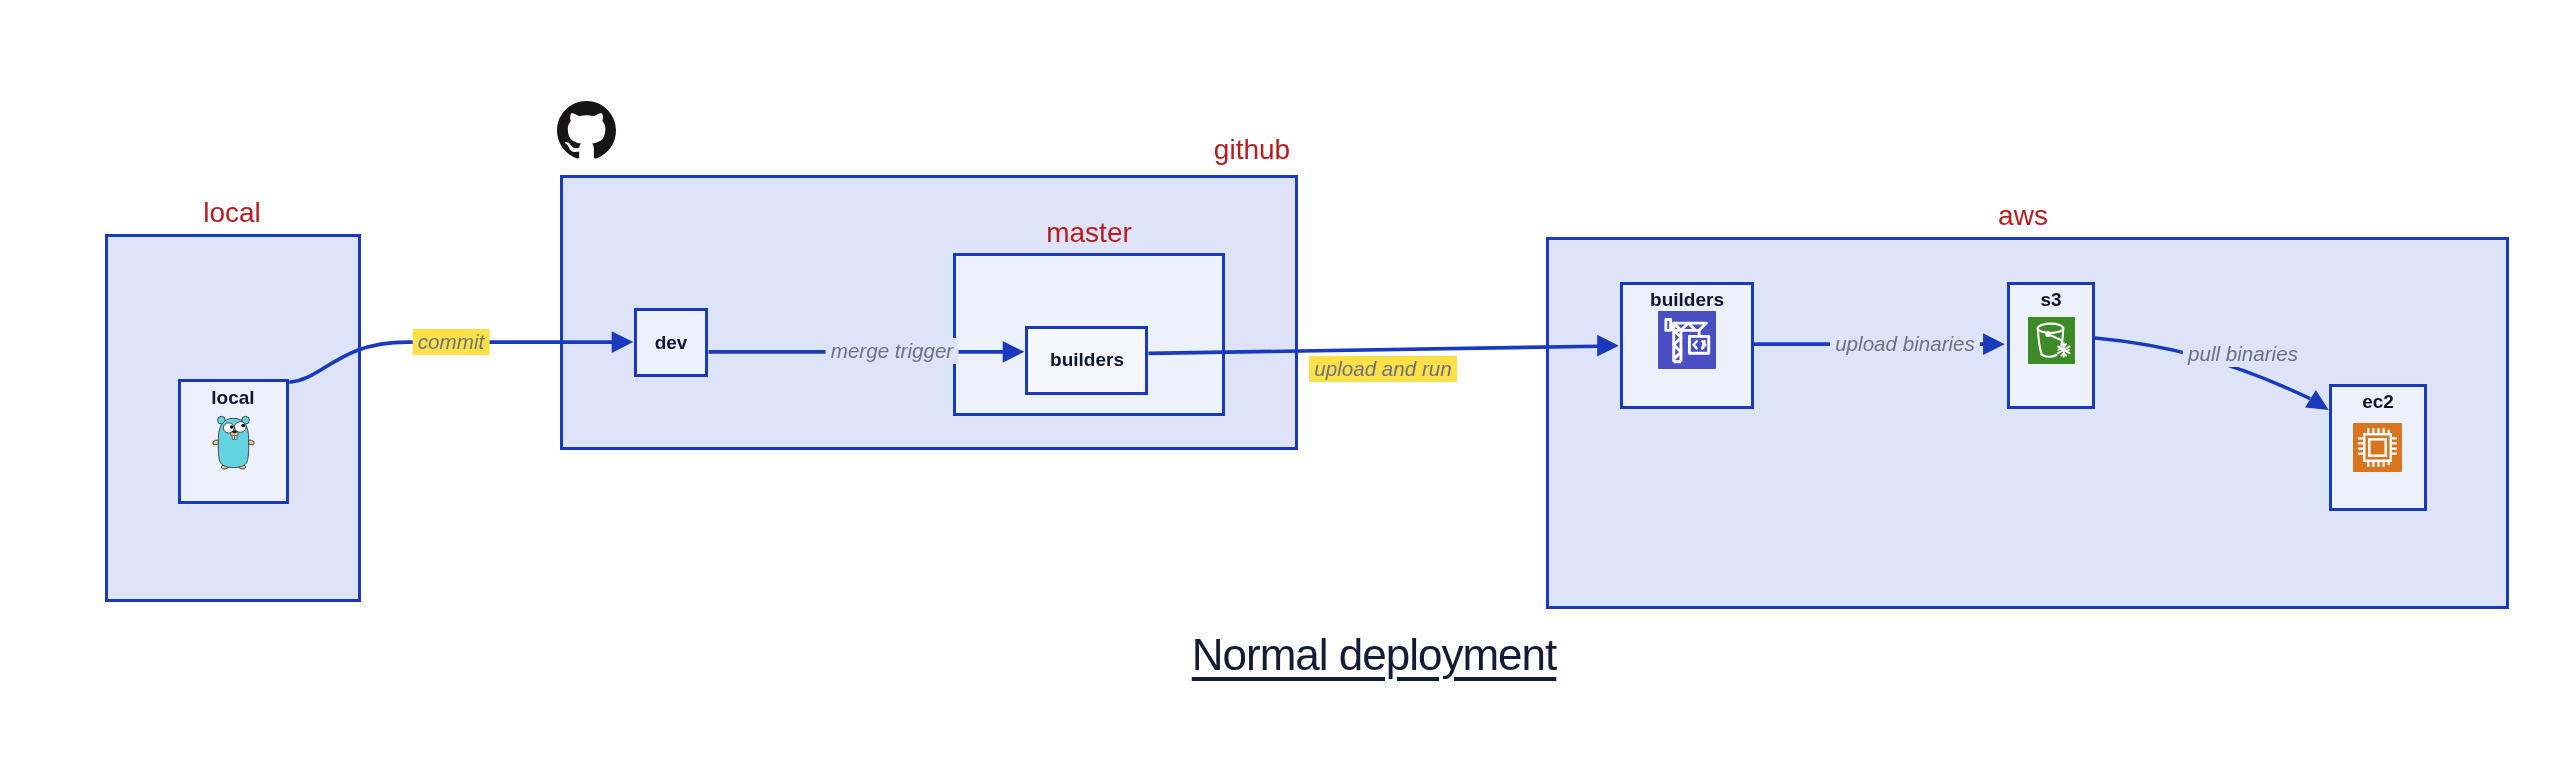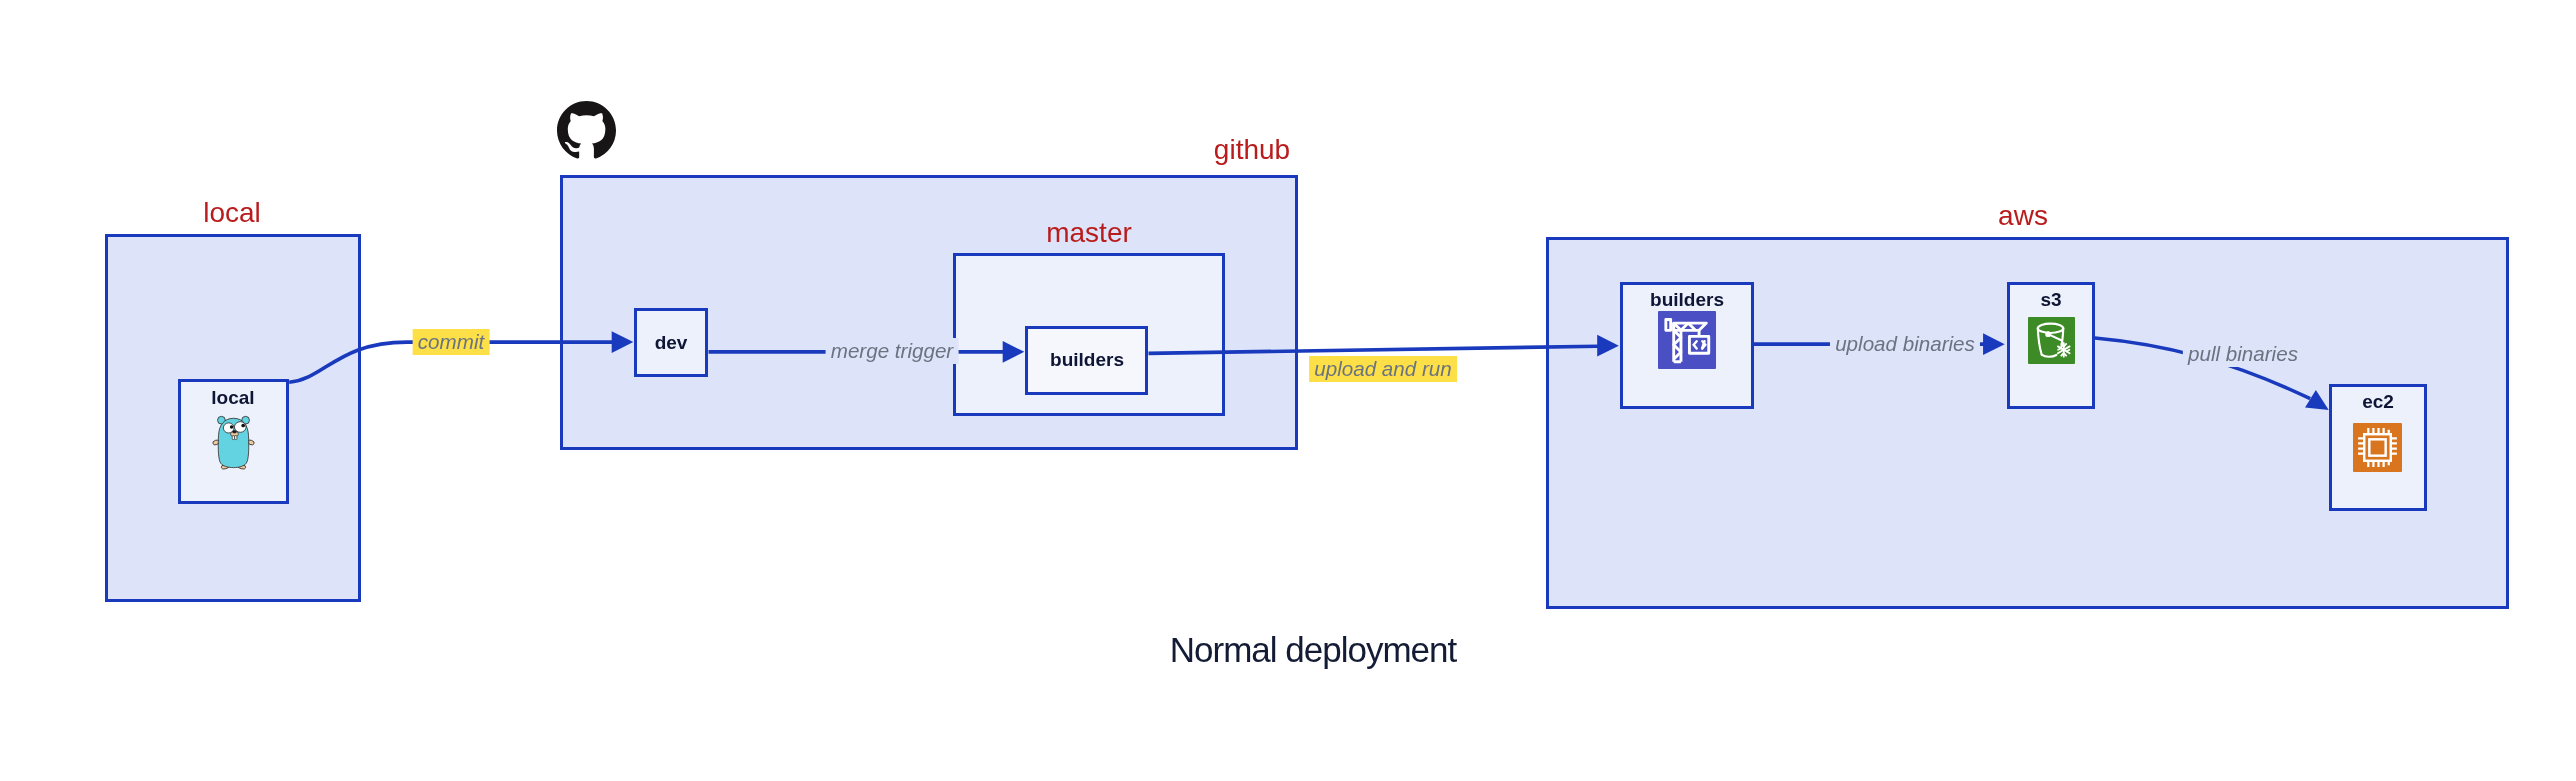--- a/index.html
+++ b/index.html
@@ -56,23 +56,23 @@
   .icon{position:absolute;z-index:4;}
   .icon-octocat {left:556px; top:101px;}
   .icon-gopher  {left:209px;  top:412px;}
   .icon-codebuild{left:1658px;top:311px;}
   .icon-s3      {left:2028px; top:317px;}
   .icon-ec2     {left:2353px; top:423px;}
 
   .aws-tile{border-radius:1px;}
 
   
-  .diagram-title{position:absolute;left:1313px;top:630px;transform:translateX(-50%);
-    color:#141b35;font-size:35px;letter-spacing:-1px;white-space:nowrap;z-index:4;
-    text-decoration-thickness:4.1px;text-underline-offset:7.2px;}
+  .diagram-title{position:absolute;left:1374px;top:630px;transform:translateX(-50%);
+    color:#141b35;font-size:44px;letter-spacing:-1px;white-space:nowrap;z-index:4;
+    text-decoration:underline;text-decoration-thickness:4.1px;text-underline-offset:7.2px;}
 </style>
 </head>
 <body>
 
 <div class="canvas">
 
   <div class="gbox box-local"></div>
   <div class="gbox box-github"></div>
   <div class="gbox box-aws"></div>
   <div class="nbox box-master"></div>

